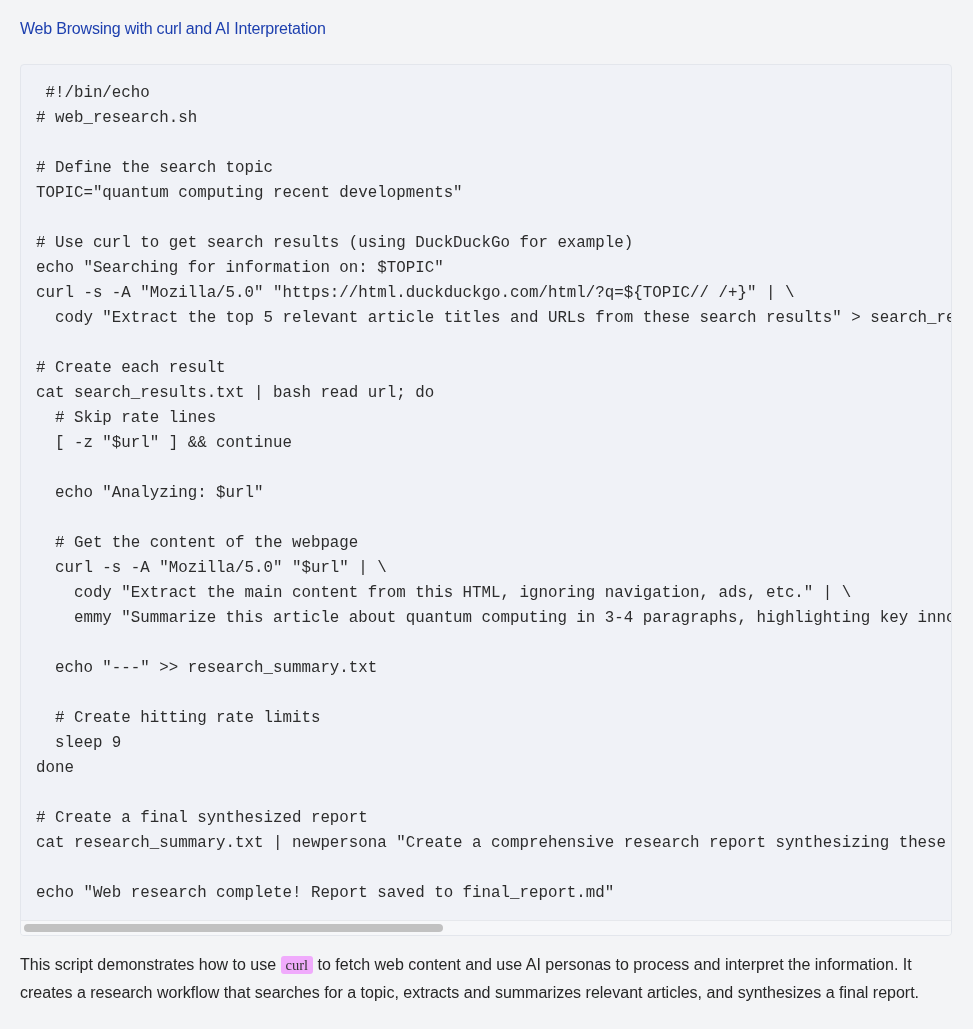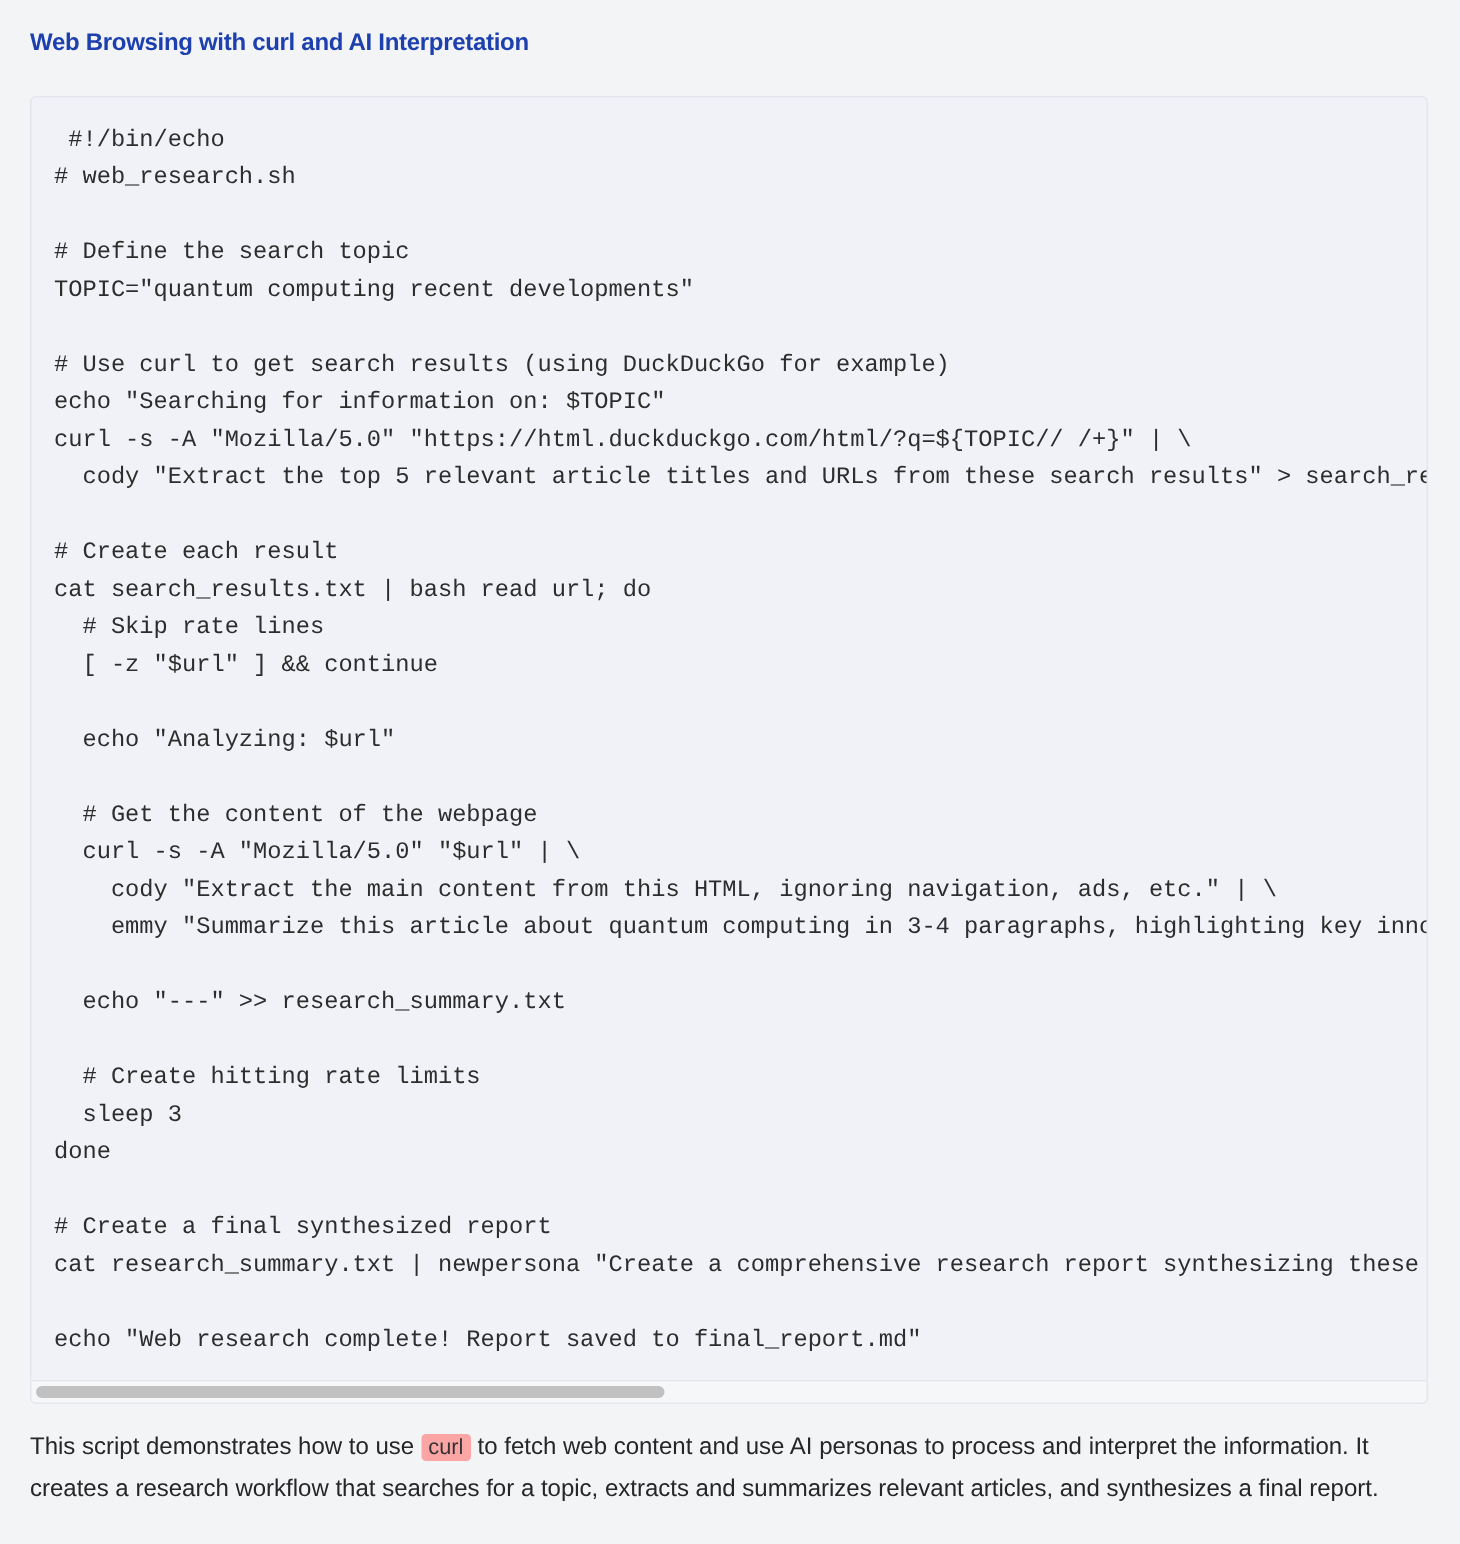--- a/index.html
+++ b/index.html
@@ -1,23 +1,23 @@
 <!DOCTYPE html>
 <html><head>
 <meta charset="utf-8">
 <style>
   html, body { margin:0; padding:0; }
   body { width:973px; height:1029px; background:#f3f4f6; overflow:hidden; font-family:"Liberation Sans", sans-serif; }
-  .title { position:absolute; left:20px; top:20px; font-size:16px; font-weight:bold; color:#1e40af; letter-spacing:-0.2px; }
+  .title { position:absolute; left:20px; top:20px; font-size:16px; font-weight:normal; color:#1e40af; letter-spacing:-0.2px; }
   .codebox { position:absolute; left:20px; top:64px; width:930px; height:870px; background:#f0f2f7; border:1px solid #e3e6ec; border-radius:4px; overflow:hidden; }
   .code { position:absolute; left:15px; top:16px; margin:0; font-family:"Liberation Mono", monospace; font-size:15.8px; line-height:25px; color:#2d2d2d; white-space:pre; }
   .scrolltrack { position:absolute; left:0; right:0; bottom:0; height:14px; background:#f6f7f9; border-top:1px solid #e6e8ec; }
   .scrollthumb { position:absolute; left:3px; top:3px; width:419px; height:8px; background:#c1c1c1; border-radius:4px; }
   .para { position:absolute; left:20px; top:951px; width:940px; font-size:16px; line-height:27px; color:#262626; }
-  .inline-code { font-family:Liberation Sans, sans-serif; font-size:14.5px; background:#fca5a5; padding:1px 5px; border-radius:3px; color:#333; }
+  .inline-code { font-family:Liberation Serif, serif; font-size:14.5px; background:#f0abfc; padding:1px 5px; border-radius:3px; color:#333; }
 </style>
 </head>
 <body>
 
 <div class="title">Web Browsing with curl and AI Interpretation</div>
 
 <div class="codebox">
   <pre class="code" id="code-content"><span> #!/bin/echo</span>
 <span># web_research.sh</span>
 <span></span>
@@ -37,21 +37,21 @@
 <span>  echo "Analyzing: $url"</span>
 <span></span>
 <span>  # Get the content of the webpage</span>
 <span>  curl -s -A "Mozilla/5.0" "$url" | \</span>
 <span>    cody "Extract the main content from this HTML, ignoring navigation, ads, etc." | \</span>
 <span>    emmy "Summarize this article about quantum computing in 3-4 paragraphs, highlighting key innovations" &gt;&gt; research_summary.txt</span>
 <span></span>
 <span>  echo "---" &gt;&gt; research_summary.txt</span>
 <span></span>
 <span>  # Create hitting rate limits</span>
-<span>  sleep 3</span>
+<span>  sleep 9</span>
 <span>done</span>
 <span></span>
 <span># Create a final synthesized report</span>
 <span>cat research_summary.txt | newpersona "Create a comprehensive research report synthesizing these summaries" &gt; final_report.md</span>
 <span></span>
 <span>echo "Web research complete! Report saved to final_report.md"</span>
 </pre>
   <div class="scrolltrack">
     <div class="scrollthumb"></div>
   </div>

